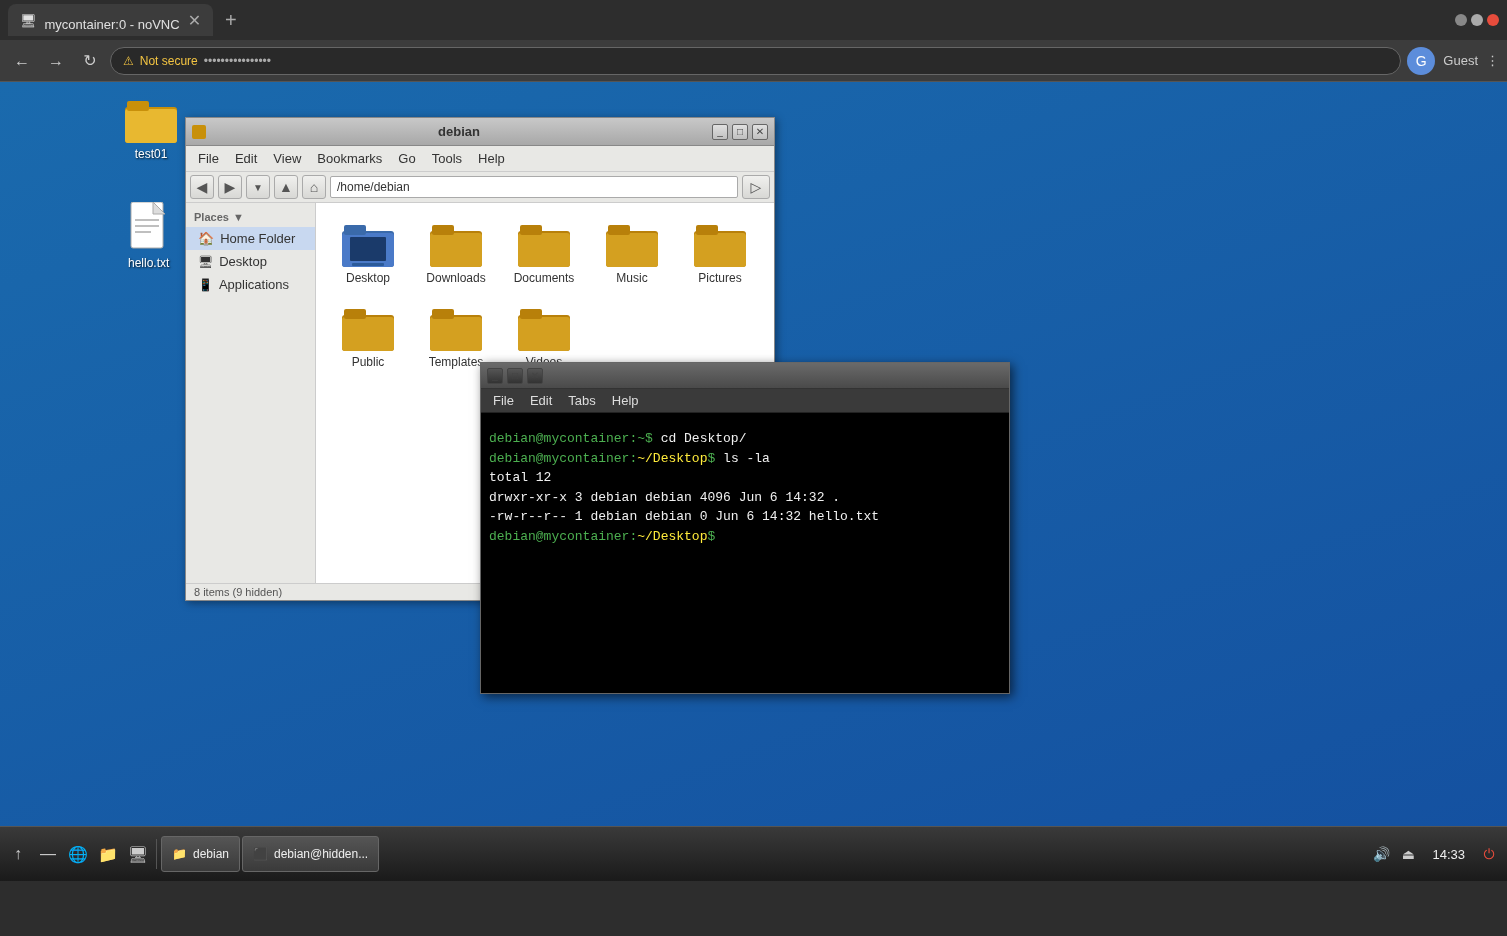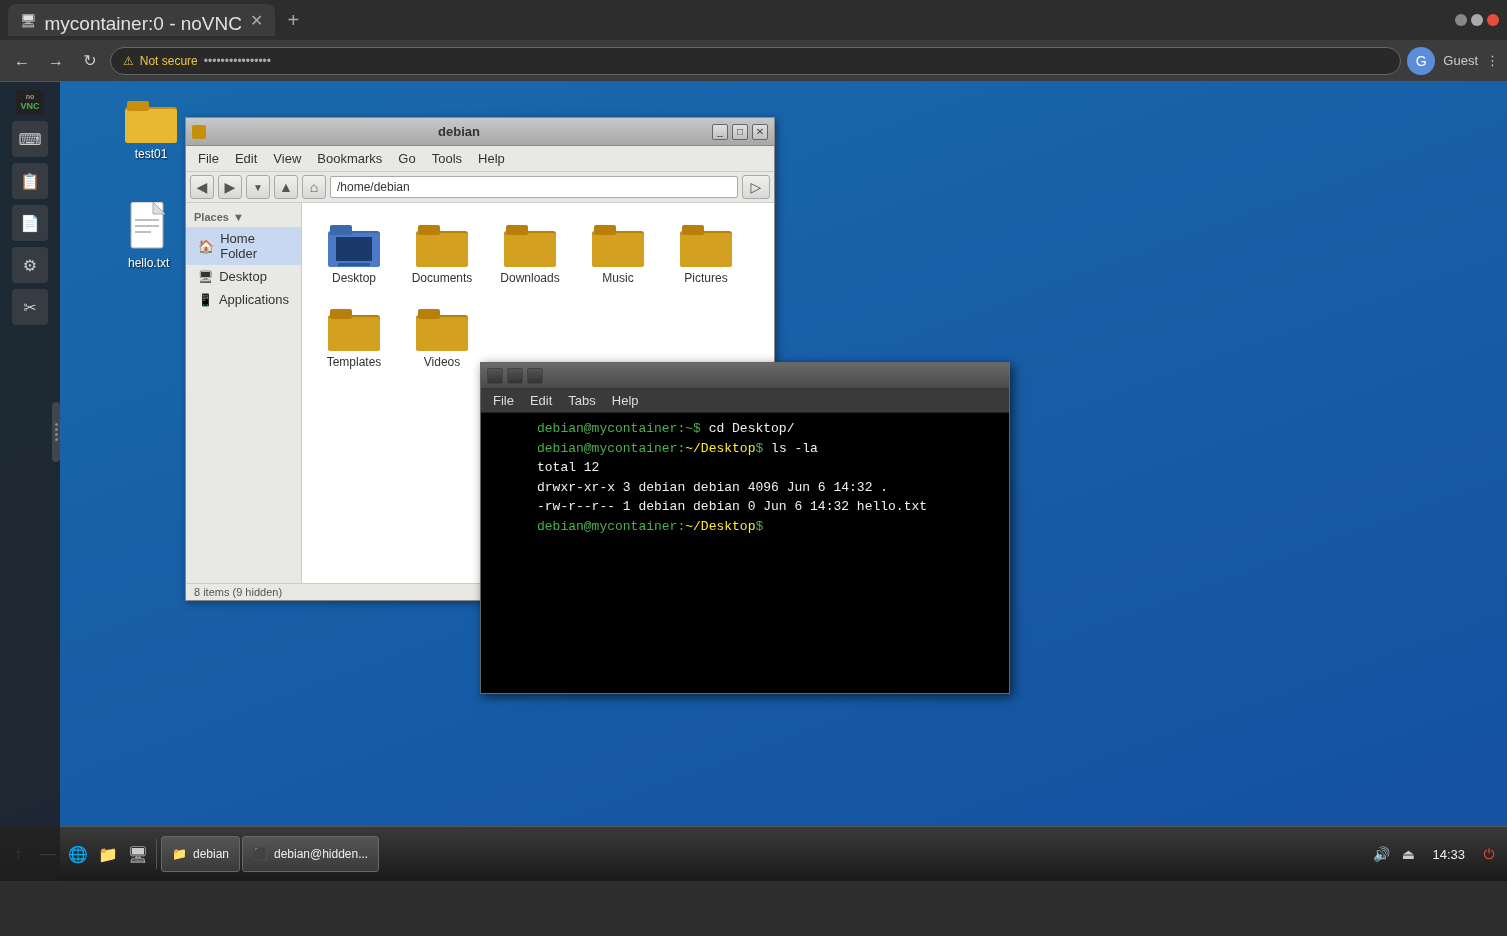--- a/index.html
+++ b/index.html
@@ -2,21 +2,21 @@
 <html><head>
   <meta charset="utf-8">
   <style>
     * { box-sizing: border-box; margin: 0; padding: 0; }
     body { width: 1507px; height: 936px; overflow: hidden; background: #2d2d2d; font-family: 'Segoe UI', Arial, sans-serif; }
 
     
     .browser-chrome { width: 100%; background: #3c3c3c; }
     .browser-tab-bar { display: flex; align-items: center; height: 40px; background: #2d2d2d; padding: 0 8px; gap: 4px; }
     .browser-tab { display: flex; align-items: center; background: #3c3c3c; border-radius: 8px 8px 0 0; height: 32px; padding: 0 12px; gap: 8px; min-width: 200px; color: #e0e0e0; font-size: 13px; }
-    .browser-tab .tab-title { flex: 1; font-size: 19px; margin-top: 8px; }
+    .browser-tab .tab-title { flex: 1; font-size: 13px; margin-top: 8px; }
     .browser-tab .tab-close { color: #aaa; cursor: pointer; font-size: 16px; }
     .tab-new { background: none; border: none; color: #aaa; font-size: 20px; cursor: pointer; padding: 0 8px; }
     .tab-spacer { flex: 1; }
     .browser-controls { display: flex; align-items: center; height: 42px; background: #3c3c3c; padding: 4px 8px; gap: 6px; border-bottom: 1px solid #555; }
     .nav-btn { width: 28px; height: 28px; border-radius: 50%; border: none; background: none; color: #ccc; cursor: pointer; font-size: 16px; display: flex; align-items: center; justify-content: center; }
     .address-bar { flex: 1; height: 28px; background: #292929; border: 1px solid #666; border-radius: 14px; padding: 0 12px; color: #ccc; font-size: 13px; display: flex; align-items: center; gap: 6px; }
     .address-bar .lock-icon { color: #f4c542; font-size: 12px; }
     .address-text { flex: 1; font-size: 12px; color: #aaa; }
     .profile-area { display: flex; align-items: center; gap: 8px; color: #ccc; font-size: 13px; }
     .profile-icon { width: 28px; height: 28px; border-radius: 50%; background: #5c8ddb; display: flex; align-items: center; justify-content: center; color: white; font-size: 14px; }
@@ -35,41 +35,41 @@
     .file-manager { position: absolute; left: 185px; top: 35px; width: 590px; background: #f0f0ee; border: 1px solid #888; box-shadow: 2px 2px 8px rgba(0,0,0,0.4); }
     .window-titlebar { height: 28px; background: linear-gradient(to bottom, #c8c8c8, #a8a8a8); display: flex; align-items: center; padding: 0 6px; gap: 4px; border-bottom: 1px solid #888; }
     .window-title { flex: 1; text-align: center; font-size: 13px; color: #333; font-weight: bold; }
     .window-btn { width: 16px; height: 16px; border-radius: 2px; border: 1px solid #666; background: linear-gradient(to bottom, #e0e0e0, #c0c0c0); cursor: pointer; font-size: 10px; display: flex; align-items: center; justify-content: center; color: #444; }
     .window-menu { display: flex; gap: 0; background: #e8e8e5; border-bottom: 1px solid #ccc; padding: 2px 4px; }
     .menu-item { padding: 3px 8px; font-size: 13px; color: #333; cursor: pointer; }
     .toolbar { display: flex; align-items: center; gap: 4px; background: #e8e8e5; border-bottom: 1px solid #ccc; padding: 3px 4px; }
     .toolbar-btn { width: 24px; height: 24px; background: linear-gradient(to bottom, #f0f0ee, #d8d8d5); border: 1px solid #aaa; border-radius: 3px; cursor: pointer; display: flex; align-items: center; justify-content: center; font-size: 14px; color: #555; }
     .address-bar-fm { flex: 1; height: 22px; background: white; border: 1px solid #aaa; border-radius: 2px; padding: 0 6px; font-size: 12px; color: #333; display: flex; align-items: center; }
     .fm-main { display: flex; height: 380px; }
-    .fm-sidebar { width: 116px; background: #e8e8e5; border-right: 1px solid #ccc; padding: 4px 0; }
+    .fm-sidebar { width: 130px; background: #e8e8e5; border-right: 1px solid #ccc; padding: 4px 0; }
     .fm-sidebar-section { padding: 4px 8px; font-size: 11px; color: #666; font-weight: bold; display: flex; align-items: center; gap: 4px; }
     .fm-sidebar-item { display: flex; align-items: center; gap: 6px; padding: 4px 12px; font-size: 13px; color: #333; cursor: pointer; }
     .fm-sidebar-item.active { background: #c8d8f0; }
     .fm-content { flex: 1; padding: 12px; display: flex; flex-wrap: wrap; gap: 8px; align-content: flex-start; overflow: auto; background: white; }
     .fm-item { width: 80px; display: flex; flex-direction: column; align-items: center; gap: 4px; padding: 6px; cursor: pointer; border-radius: 3px; }
     .fm-statusbar { display: flex; background: #e8e8e5; border-top: 1px solid #ccc; padding: 2px 8px; font-size: 11px; color: #555; }
     .fm-status-left { flex: 1; }
     .fm-status-right { flex: 1; text-align: right; }
 
     
     .folder-svg { width: 52px; height: 46px; }
     .folder-label { font-size: 12px; color: #333; text-align: center; word-break: break-word; }
 
     
     .terminal-window { position: absolute; left: 480px; top: 280px; width: 530px; background: #000; border: 1px solid #666; box-shadow: 3px 3px 10px rgba(0,0,0,0.6); }
     .terminal-titlebar { height: 26px; background: linear-gradient(to bottom, #6a6a6a, #4a4a4a); display: flex; align-items: center; padding: 0 6px; gap: 4px; border-bottom: 1px solid #333; }
     .terminal-title { flex: 1; text-align: center; font-size: 13px; color: #eee; font-weight: bold; }
     .terminal-menu { display: flex; background: #3a3a3a; border-bottom: 1px solid #222; padding: 2px 4px; }
     .terminal-menu-item { padding: 2px 8px; font-size: 13px; color: #ddd; cursor: pointer; }
-    .terminal-content { padding: 6px 8px; font-family: 'Courier New', monospace; font-size: 13px; min-height: 280px; background: #000; margin-left: 48px; }
+    .terminal-content { padding: 16px 8px; font-family: 'Courier New', monospace; font-size: 13px; min-height: 280px; background: #000; }
     .term-line { line-height: 1.5; }
     .term-green { color: #4caf50; }
     .term-yellow { color: #ffeb3b; }
     .term-white { color: #f0f0f0; }
     .term-blue { color: #64b5f6; }
     .term-cursor { background: #f0f0f0; color: #000; }
 
     
     .taskbar { position: absolute; bottom: 0; left: 0; right: 0; height: 55px; background: linear-gradient(to bottom, #3a3a3a, #1a1a1a); border-top: 1px solid #555; display: flex; align-items: center; padding: 0 4px; gap: 2px; }
     .taskbar-apps { display: flex; gap: 2px; align-items: center; }
@@ -138,38 +138,20 @@
     <svg width="40" height="50" viewBox="0 0 40 50">
       <rect x="2" y="0" width="32" height="46" rx="2" fill="white" stroke="#aaa" stroke-width="1"></rect>
       <polygon points="24,0 36,12 24,12" fill="#ddd" stroke="#aaa" stroke-width="1"></polygon>
       <line x1="6" y1="18" x2="30" y2="18" stroke="#aaa" stroke-width="1.5"></line>
       <line x1="6" y1="24" x2="30" y2="24" stroke="#aaa" stroke-width="1.5"></line>
       <line x1="6" y1="30" x2="22" y2="30" stroke="#aaa" stroke-width="1.5"></line>
     </svg>
     <span class="desktop-icon-label">hello.txt</span>
   </div>
 
-  <div class="vnc-sidebar">
-    <div style="background:#222;border-radius:4px;padding:3px 4px;text-align:center;line-height:1.2;">
-      <div style="font-size:7px;color:#999;font-weight:bold;">no</div>
-      <div style="font-size:9px;color:#4caf50;font-weight:bold;">VNC</div>
-    </div>
-    <div class="vnc-sidebar-btn">⌨</div>
-    <div class="vnc-sidebar-btn">📋</div>
-    <div class="vnc-sidebar-btn">📄</div>
-    <div class="vnc-sidebar-btn">⚙</div>
-    <div class="vnc-sidebar-btn">✂</div>
-
-    <div class="vnc-grip">
-      <div class="grip-dot"></div>
-      <div class="grip-dot"></div>
-      <div class="grip-dot"></div>
-      <div class="grip-dot"></div>
-    </div>
-  </div>
 
   <div class="file-manager">
 
     <div class="window-titlebar">
       <div style="width:14px;height:14px;background:#c8900a;border-radius:2px;"></div>
       <span class="window-title">debian</span>
       <div class="window-btn">_</div>
       <div class="window-btn">□</div>
       <div class="window-btn">✕</div>
     </div>
@@ -229,50 +211,58 @@
           </svg>
           <span class="folder-label">Desktop</span>
         </div>
 
         <div class="fm-item">
           <svg width="52" height="46" viewBox="0 0 52 46">
             <rect x="0" y="10" width="52" height="36" rx="3" fill="#b8800a"></rect>
             <rect x="0" y="12" width="52" height="34" rx="3" fill="#d4a020"></rect>
             <rect x="2" y="4" width="22" height="10" rx="2" fill="#b8800a"></rect>
           </svg>
+          <span class="folder-label">Downloads</span>
+        </div>
+
+        <div class="fm-item">
+          <svg width="52" height="46" viewBox="0 0 52 46">
+            <rect x="0" y="10" width="52" height="36" rx="3" fill="#b8800a"></rect>
+            <rect x="0" y="12" width="52" height="34" rx="3" fill="#d4a020"></rect>
+            <rect x="2" y="4" width="22" height="10" rx="2" fill="#b8800a"></rect>
+          </svg>
           <span class="folder-label">Documents</span>
         </div>
 
         <div class="fm-item">
           <svg width="52" height="46" viewBox="0 0 52 46">
             <rect x="0" y="10" width="52" height="36" rx="3" fill="#b8800a"></rect>
             <rect x="0" y="12" width="52" height="34" rx="3" fill="#d4a020"></rect>
             <rect x="2" y="4" width="22" height="10" rx="2" fill="#b8800a"></rect>
           </svg>
-          <span class="folder-label">Downloads</span>
-        </div>
-
-        <div class="fm-item">
-          <svg width="52" height="46" viewBox="0 0 52 46">
-            <rect x="0" y="10" width="52" height="36" rx="3" fill="#b8800a"></rect>
-            <rect x="0" y="12" width="52" height="34" rx="3" fill="#d4a020"></rect>
-            <rect x="2" y="4" width="22" height="10" rx="2" fill="#b8800a"></rect>
-          </svg>
           <span class="folder-label">Music</span>
         </div>
 
         <div class="fm-item">
           <svg width="52" height="46" viewBox="0 0 52 46">
             <rect x="0" y="10" width="52" height="36" rx="3" fill="#b8800a"></rect>
             <rect x="0" y="12" width="52" height="34" rx="3" fill="#d4a020"></rect>
             <rect x="2" y="4" width="22" height="10" rx="2" fill="#b8800a"></rect>
           </svg>
           <span class="folder-label">Pictures</span>
         </div>
 
+        <div class="fm-item">
+          <svg width="52" height="46" viewBox="0 0 52 46">
+            <rect x="0" y="10" width="52" height="36" rx="3" fill="#b8800a"></rect>
+            <rect x="0" y="12" width="52" height="34" rx="3" fill="#d4a020"></rect>
+            <rect x="2" y="4" width="22" height="10" rx="2" fill="#b8800a"></rect>
+          </svg>
+          <span class="folder-label">Public</span>
+        </div>
 
         <div class="fm-item">
           <svg width="52" height="46" viewBox="0 0 52 46">
             <rect x="0" y="10" width="52" height="36" rx="3" fill="#b8800a"></rect>
             <rect x="0" y="12" width="52" height="34" rx="3" fill="#d4a020"></rect>
             <rect x="2" y="4" width="22" height="10" rx="2" fill="#b8800a"></rect>
           </svg>
           <span class="folder-label">Templates</span>
         </div>
 

